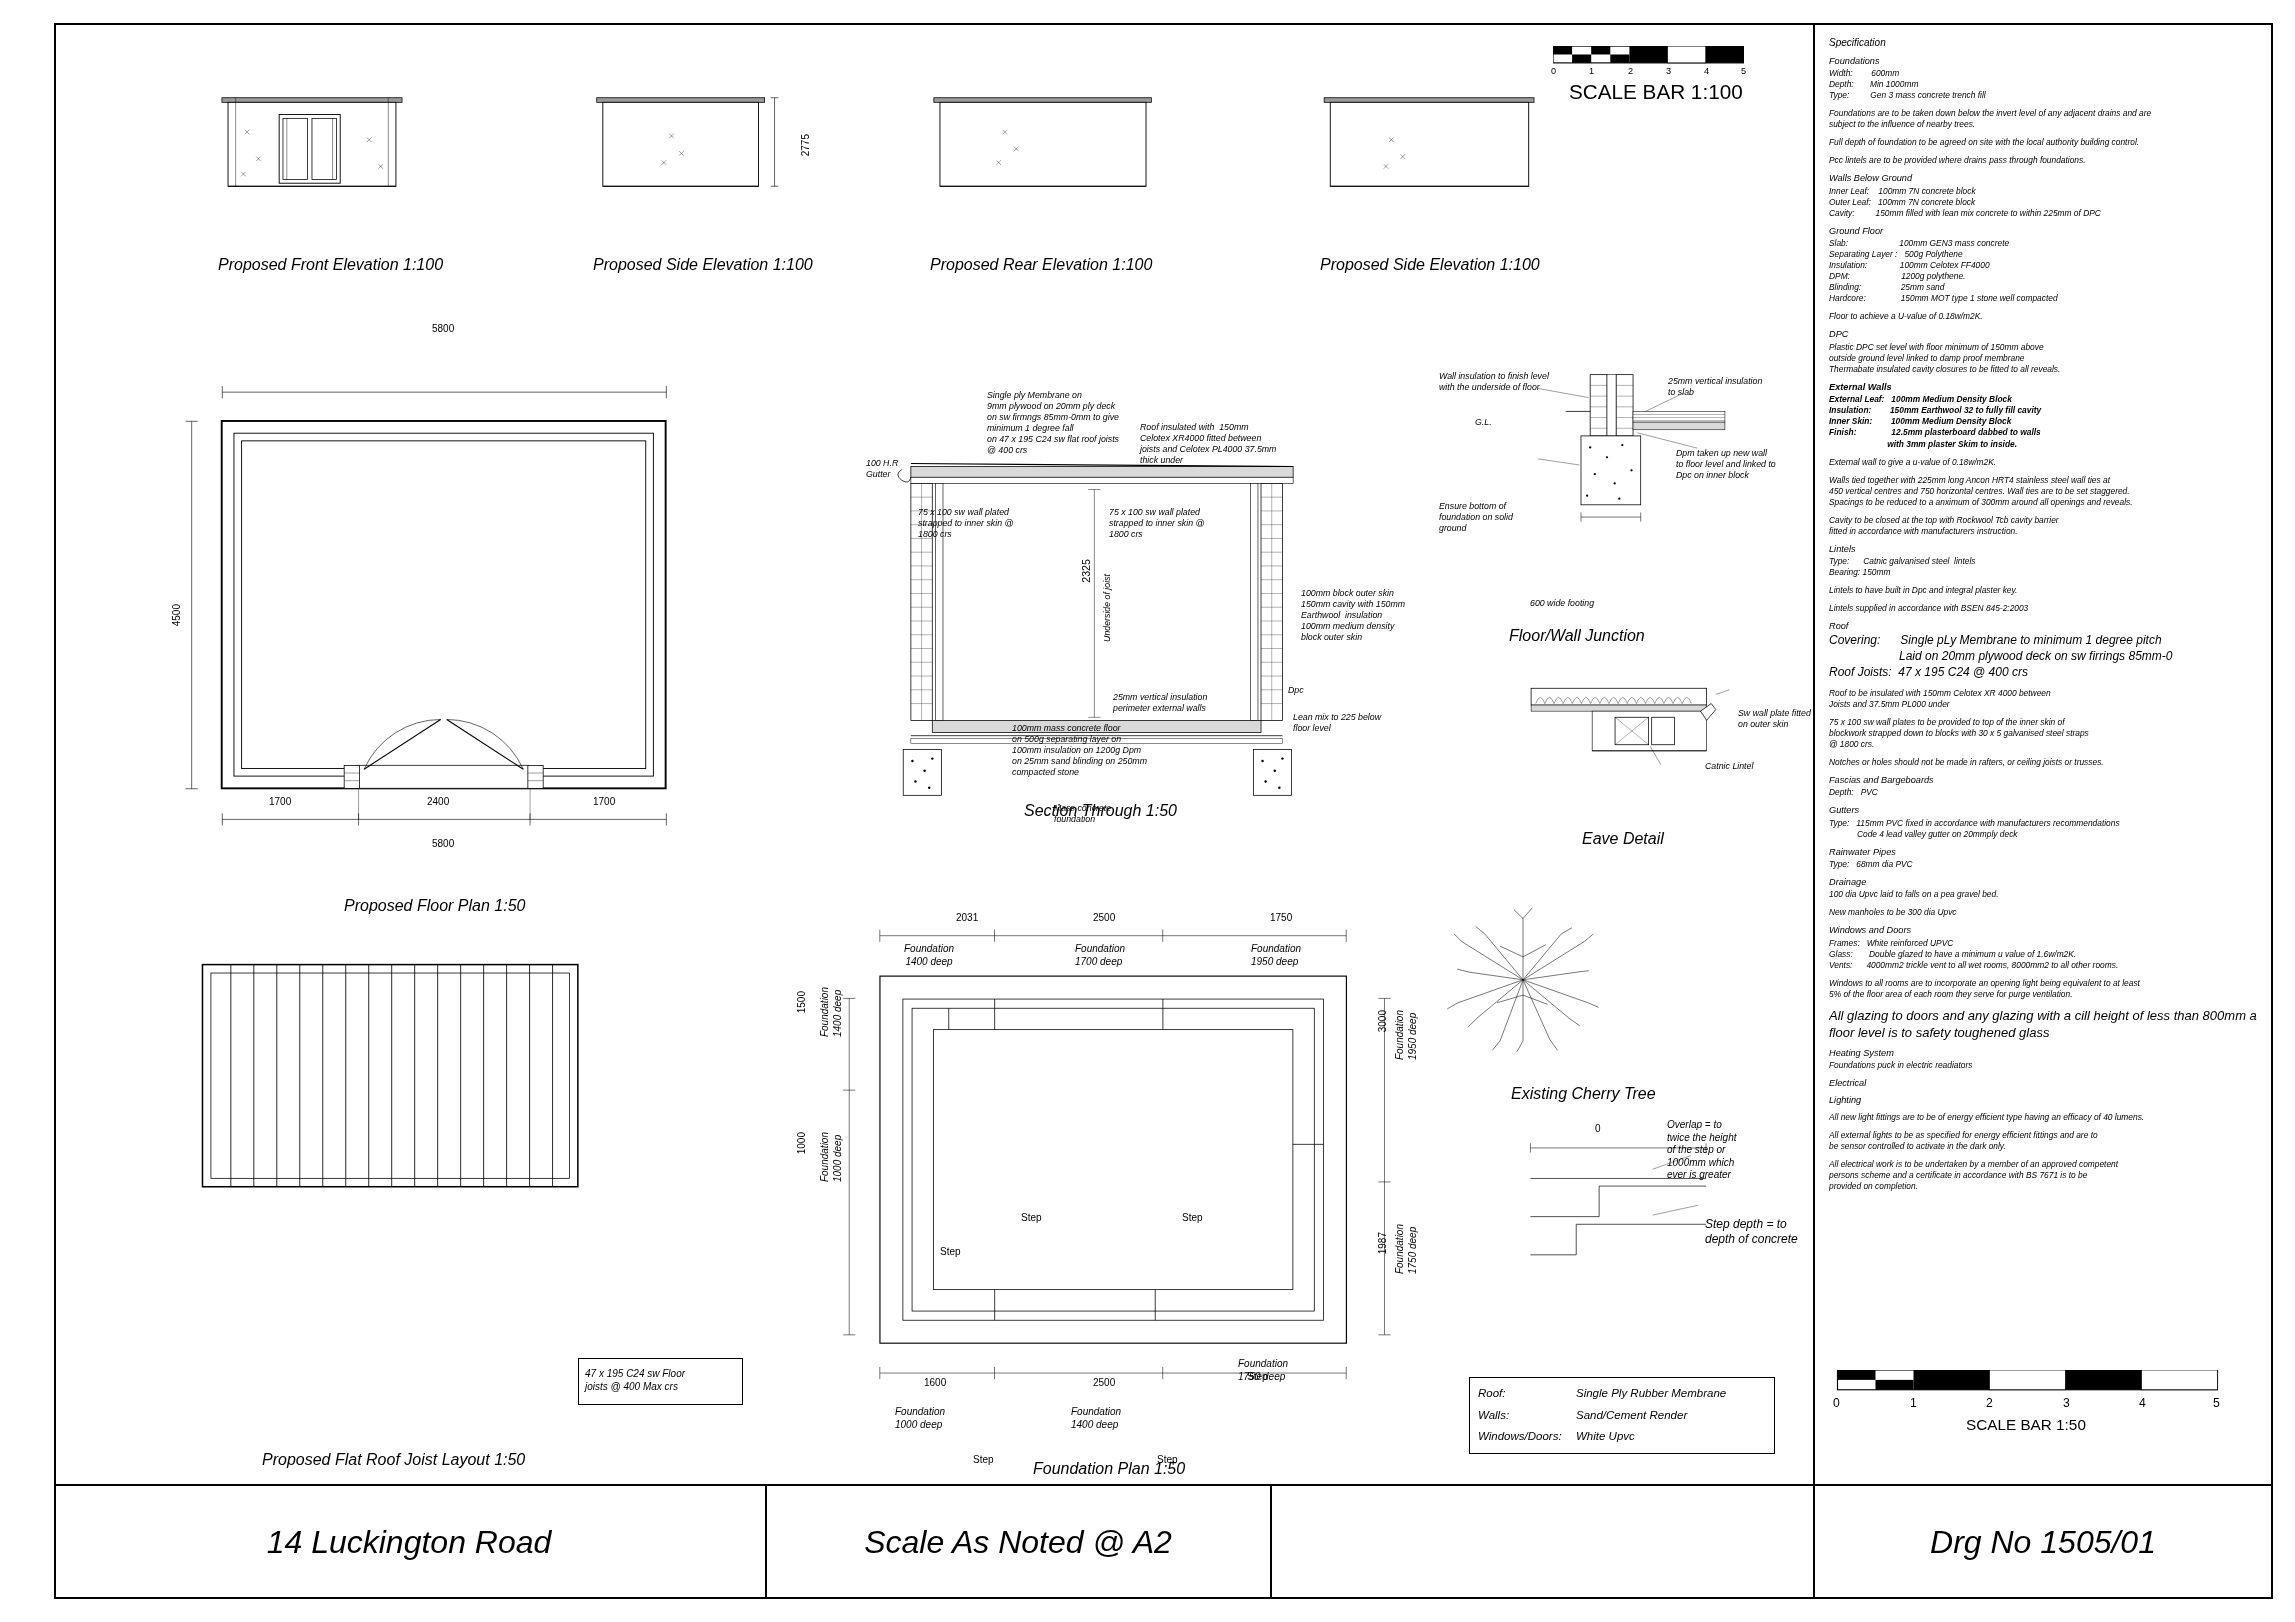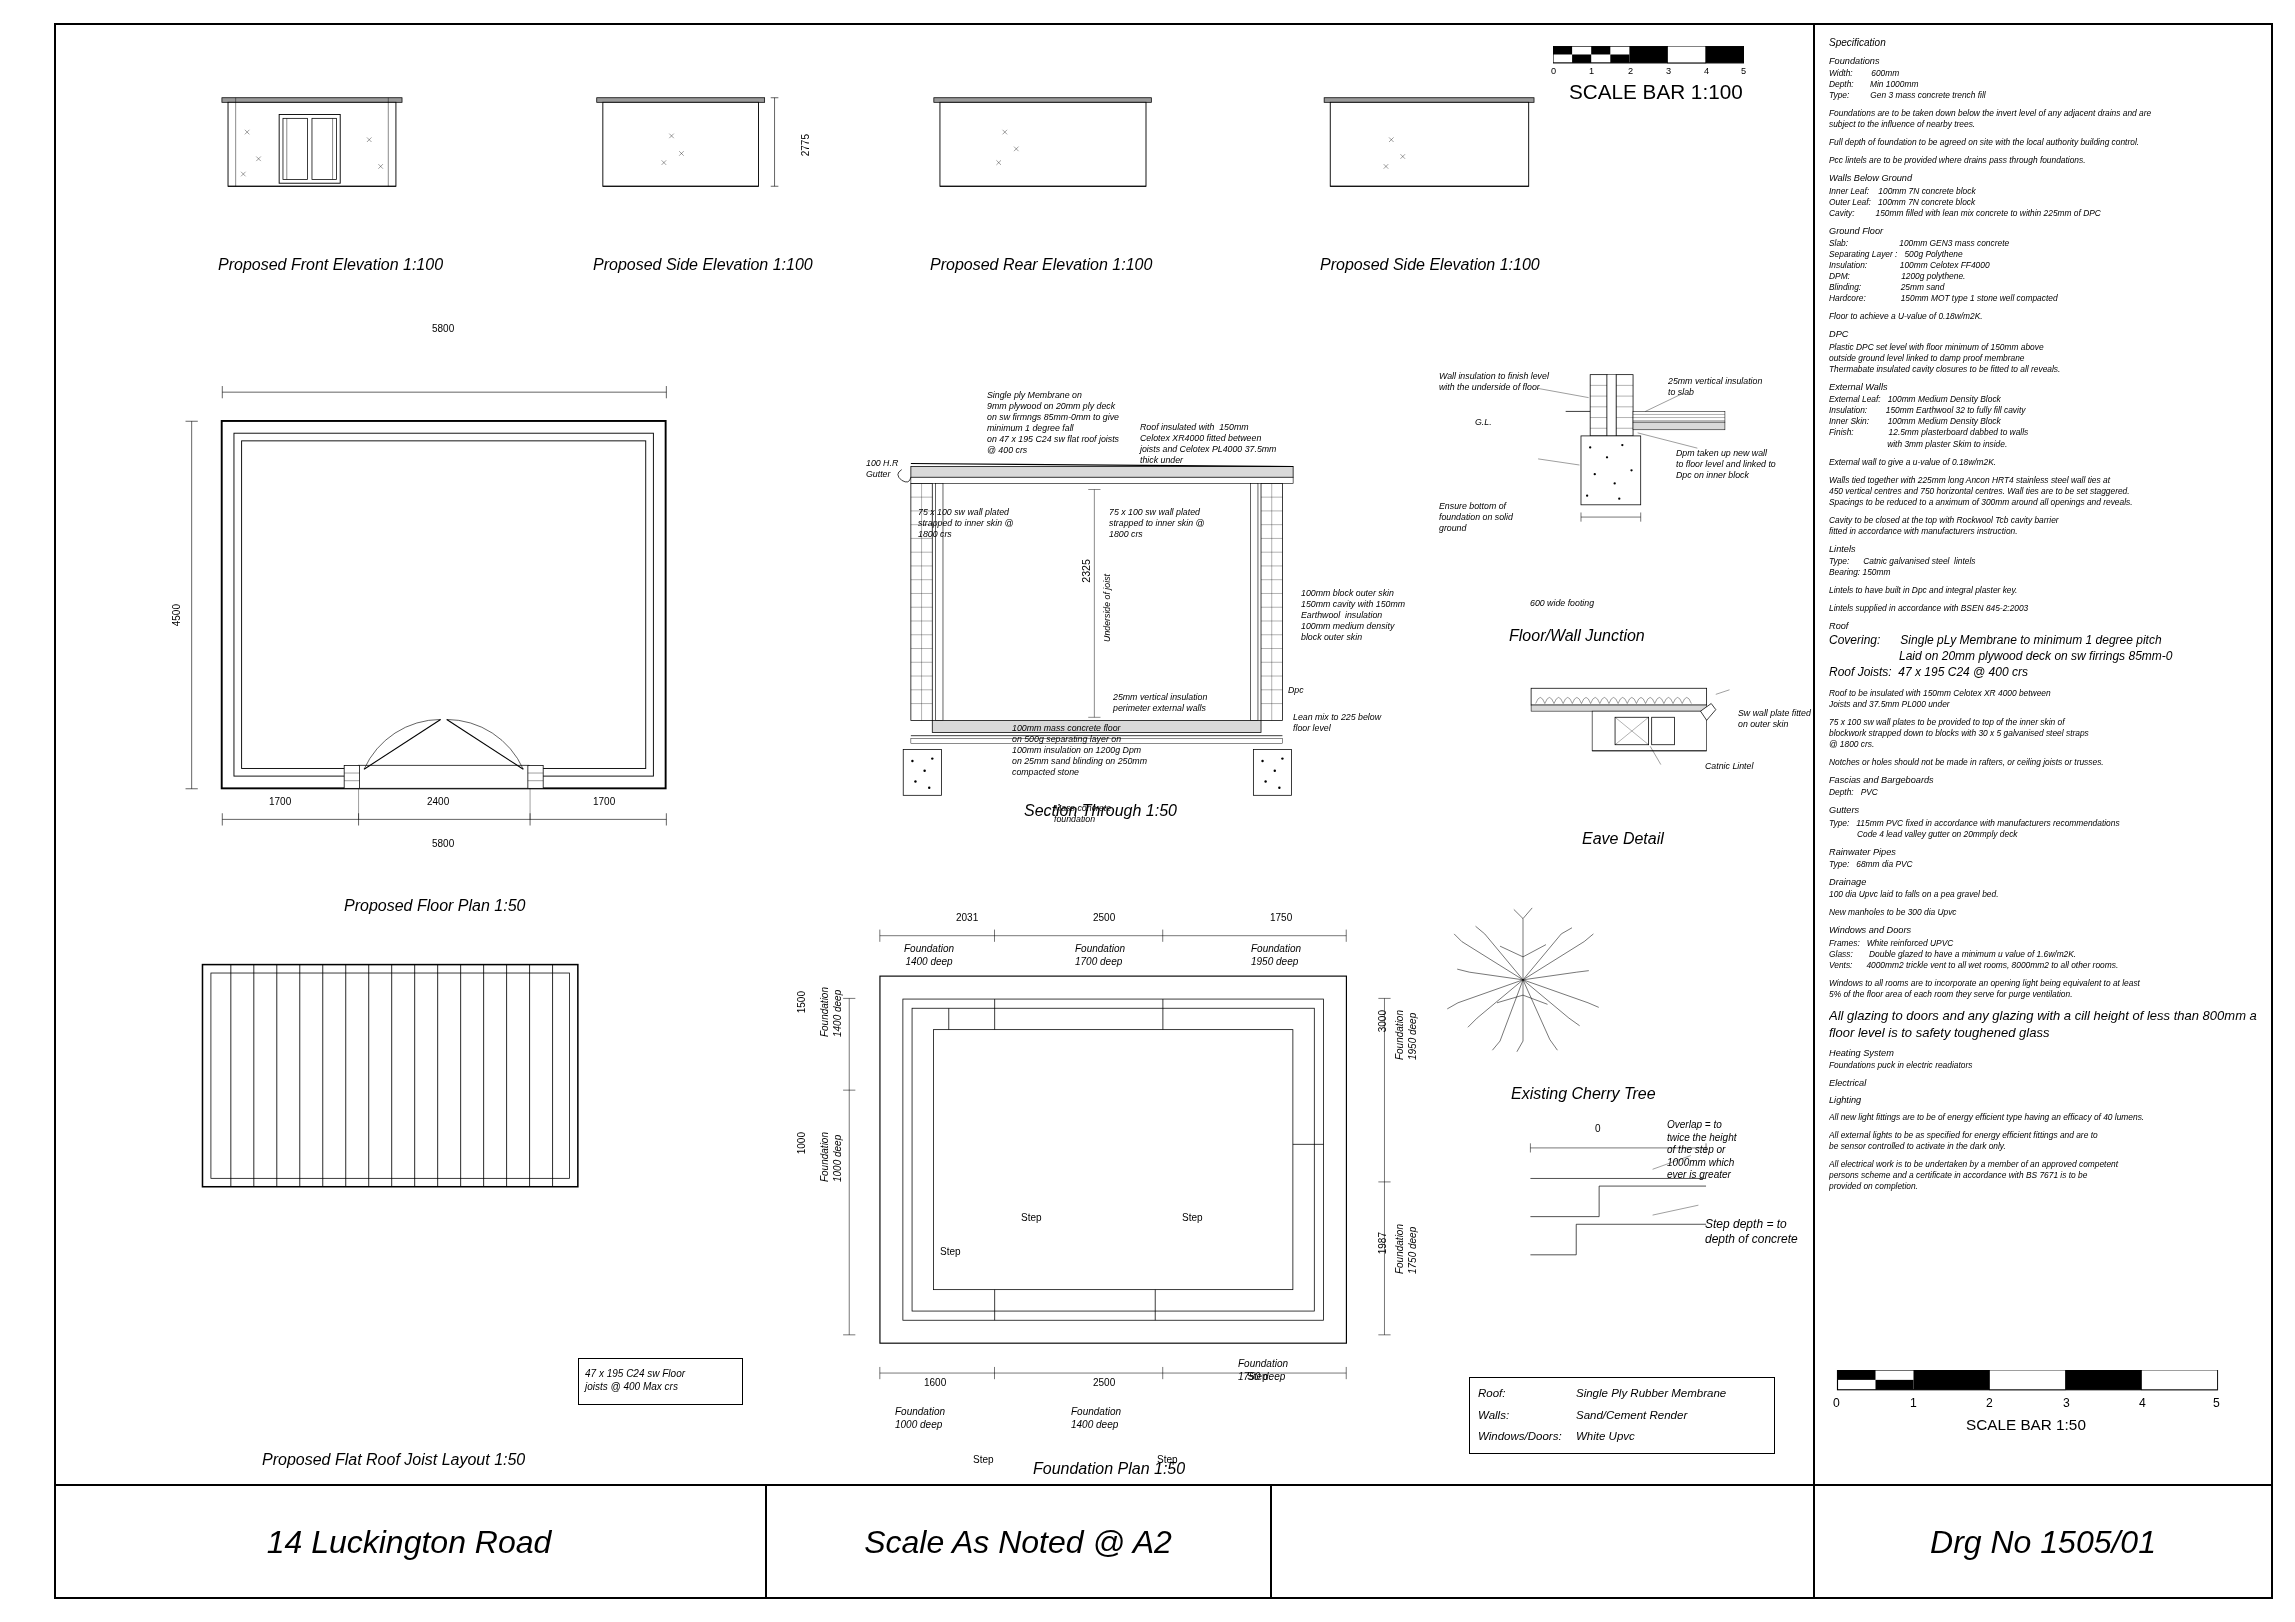--- a/index.html
+++ b/index.html
@@ -568,21 +568,21 @@
       </div>
       <div style="margin-bottom: 6.9px;">
         <div style="font-style: italic; font-size: 8.4px; line-height: 1.32; white-space: pre;">Floor to achieve a U-value of 0.18w/m2K.</div>
       </div>
       <div style="margin-bottom: 6.9px;">
         <div style="font-style: italic; font-size: 9.2px; margin-bottom: 2.3px;">DPC</div>
         <div style="font-style: italic; font-size: 8.4px; line-height: 1.32; white-space: pre;">Plastic DPC set level with floor minimum of 150mm above
 outside ground level linked to damp proof membrane
 Thermabate insulated cavity closures to be fitted to all reveals.</div>
       </div>
-      <div style="margin-bottom: 6.9px;">
+      <div style="margin-bottom: 6.9px; font-weight: bold;">
         <div style="font-style: italic; font-size: 9.2px; margin-bottom: 2.3px;">External Walls</div>
         <div style="font-style: italic; font-size: 8.4px; line-height: 1.32; white-space: pre;">External Leaf:   100mm Medium Density Block
 Insulation:        150mm Earthwool 32 to fully fill cavity
 Inner Skin:        100mm Medium Density Block
 Finish:               12.5mm plasterboard dabbed to walls
                          with 3mm plaster Skim to inside.</div>
       </div>
       <div style="margin-bottom: 6.9px;">
         <div style="font-style: italic; font-size: 8.4px; line-height: 1.32; white-space: pre;">External wall to give a u-value of 0.18w/m2K.</div>
       </div>

